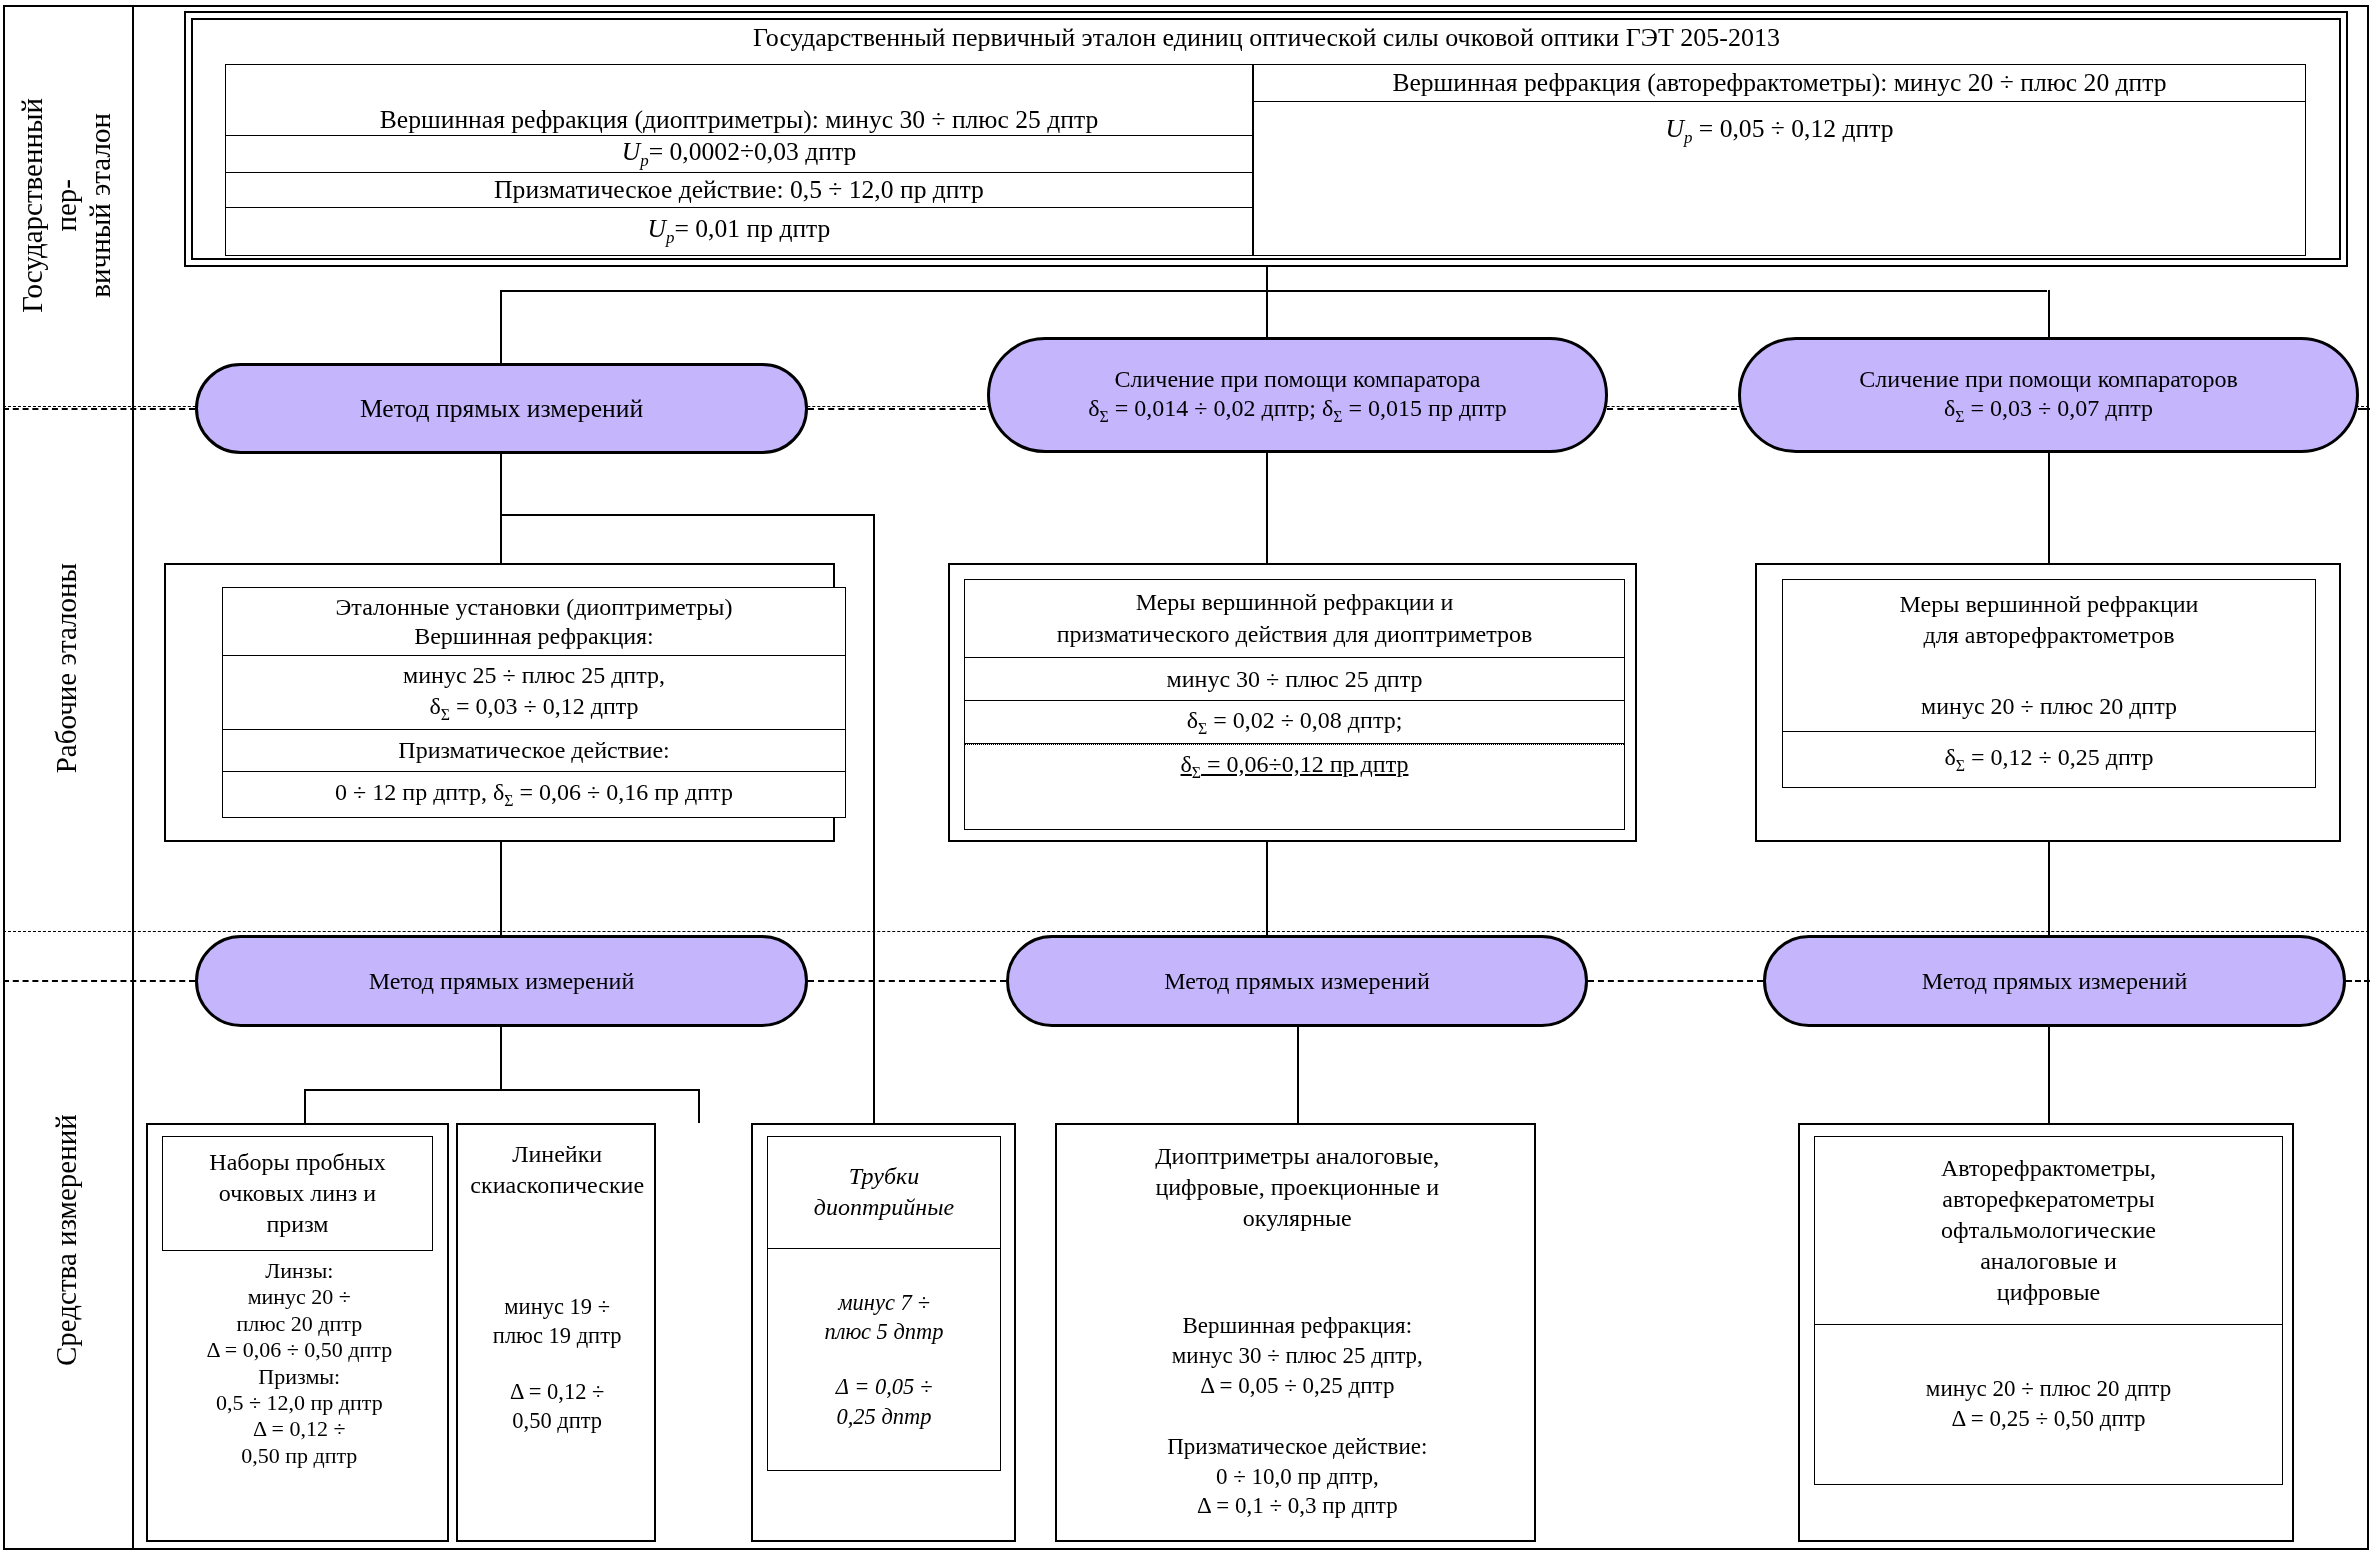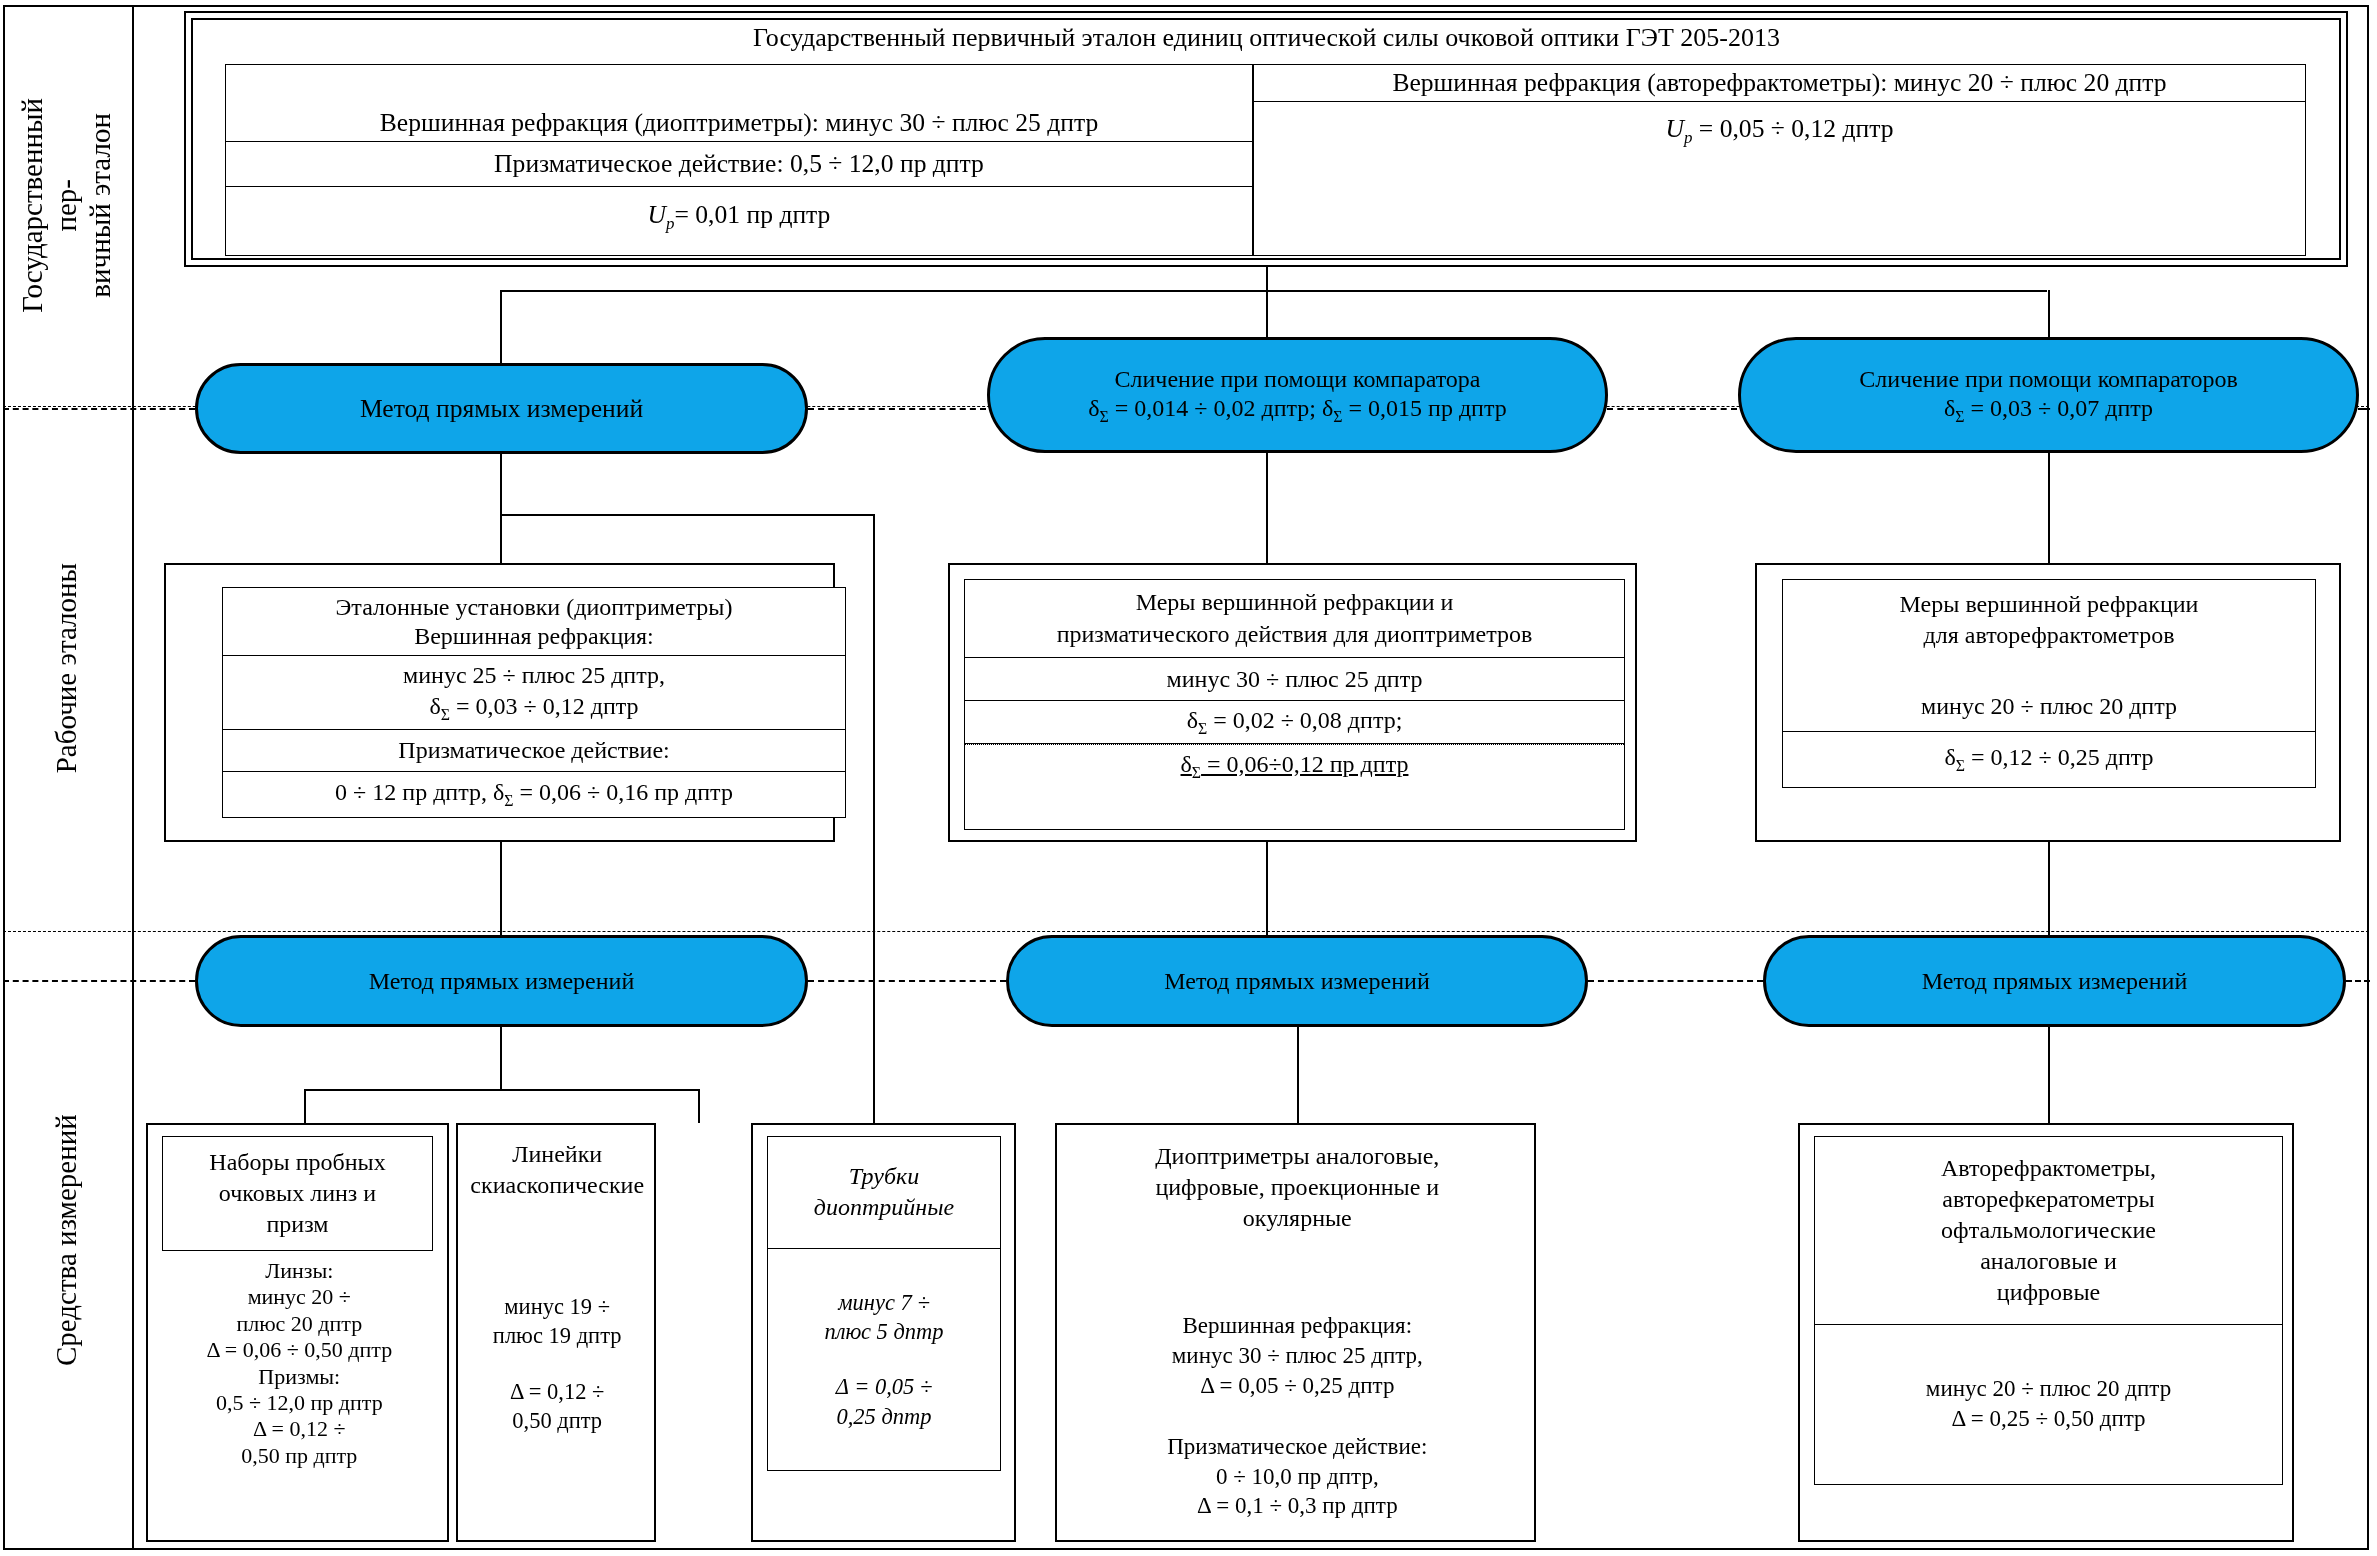--- a/index.html
+++ b/index.html
@@ -26,21 +26,21 @@
   .dblinner{position:absolute;left:4.7px;top:4.7px;right:4.7px;bottom:4.7px;border:2.3px solid #000;box-sizing:border-box;}
 
   .tbl{position:absolute;box-sizing:border-box;border:1.6px solid #000;background:#fff;display:flex;flex-direction:column;}
   .trow{border-bottom:1.6px solid #000;display:flex;align-items:center;justify-content:center;text-align:center;box-sizing:border-box;}
   .trow:last-child{border-bottom:none;}
   .trow.dotted{border-top:1.6px dotted #000;text-decoration:underline;}
 
   .cap{text-align:center;}
 
   
-  .oval{position:absolute;box-sizing:border-box;border:3.1px solid #000;border-radius:70px;background:#0ea5e9;
+  .oval{position:absolute;box-sizing:border-box;border:3.1px solid #000;border-radius:70px;background:#c4b5fd;
         display:flex;align-items:center;justify-content:center;text-align:center;}
 
   
   .vline{position:absolute;width:0;border-left:2.3px solid #000;}
   .hline{position:absolute;height:0;border-top:2.3px solid #000;}
   .dash{position:absolute;height:0;border-top:2.3px dashed #000;}
 
   .f34{font-size:26px;}
   .f33{font-size:25.6px;}
   .f31{font-size:24px;}
@@ -73,20 +73,23 @@
   <div class="band-sep" style="top:406px;"></div>
   <div class="band-sep" style="top:931px;"></div>
 
   <div class="box dbl" style="left:184px;top:11px;width:2164px;height:256px;">
     <div class="dblinner"></div>
   </div>
   <div class="cap f34" style="position:absolute;left:192px;top:23px;width:2149px;">Государственный первичный эталон единиц оптической силы очковой оптики ГЭТ 205-2013</div>
 
   <div class="tbl" style="left:225px;top:64px;width:1028px;height:192px;">
     <div class="trow f33" style="height:37px;margin-top:40px;">Вершинная рефракция (диоптриметры): минус 30 ÷ плюс 25 дптр</div>
+    <div class="trow f33" style="height:47px;">
+        <span><i class="v">U</i><sub><i class="v">p</i></sub>= 0,0002÷0,03 дптр</span>
+      </div>
     <div class="trow f33" style="height:45px;">Призматическое действие: 0,5 ÷ 12,0 пр дптр</div>
     <div class="trow f33" style="height:61px;">
         <span><i class="v">U</i><sub><i class="v">p</i></sub>= 0,01 пр дптр</span>
       </div>
   </div>
 
   <div class="tbl" style="left:1253px;top:64px;width:1053px;height:192px;">
     <div class="trow f33" style="height:37px;">Вершинная рефракция (авторефрактометры): минус 20 ÷ плюс 20 дптр</div>
     <div class="trow f33" style="height:154px;align-items:flex-start;padding-top:12.4px;">
         <span><i class="v">U</i><sub><i class="v">p</i></sub> = 0,05 ÷ 0,12 дптр</span>

